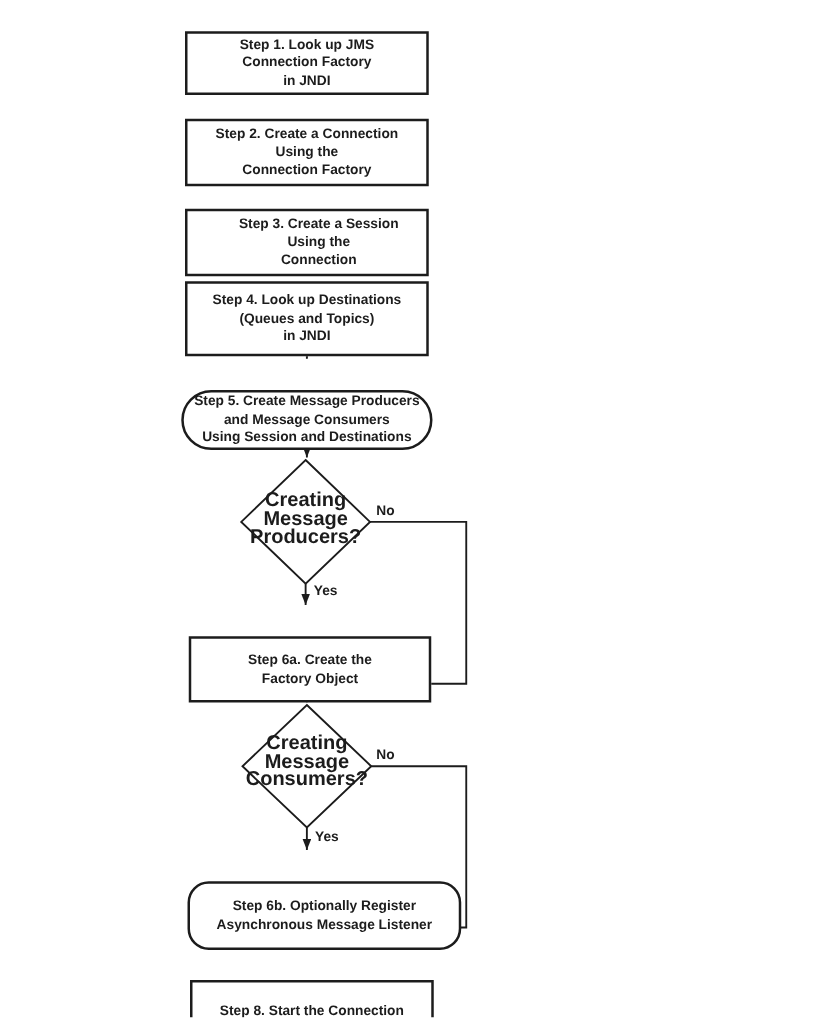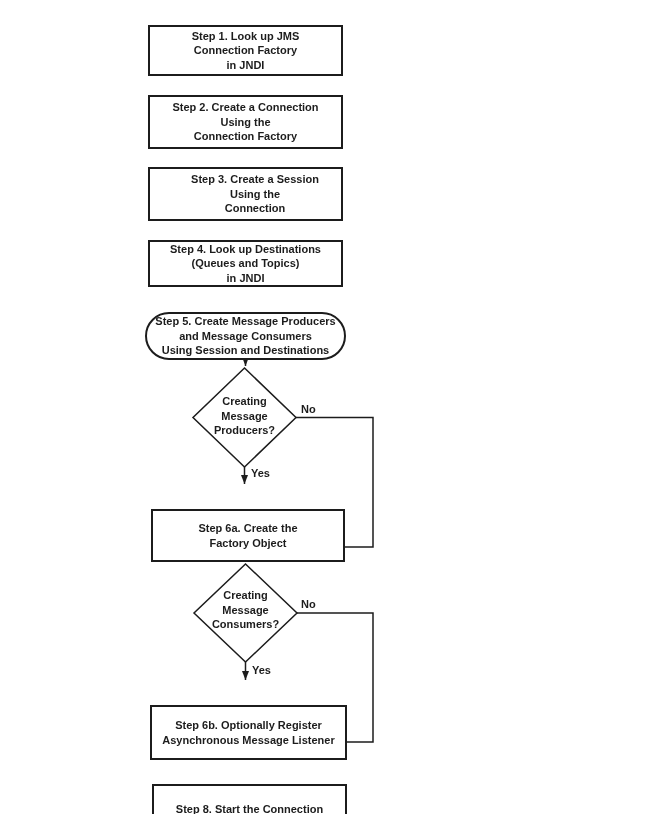--- a/index.html
+++ b/index.html
@@ -29,21 +29,21 @@
     font-size: 11px;
     line-height: 14.5px;
     color: #1c1c1c;
     white-space: pre-line;
     margin-top: 23px;
   }
   .dlabel {
     position: absolute;
     text-align: center;
     font-weight: bold;
-    font-size: 11px;
+    font-size: 16px;
     line-height: 14.5px;
     color: #1c1c1c;
     white-space: pre-line;
   }
   .branch {
     position: absolute;
     font-weight: bold;
     font-size: 11px;
     line-height: 12px;
     color: #1c1c1c;
@@ -90,32 +90,32 @@
 in JNDI</div>
 
   <div class="pbox" style="left:148px; top:72px;  width:195px; height:54px;">Step 2. Create a Connection
 Using the
 Connection Factory</div>
 
   <div class="pbox" style="left:148px; top:144px; width:195px; height:54px;padding-left:19px;">Step 3. Create a Session
 Using the
 Connection</div>
 
-  <div class="pbox" style="left:148px; top:217px; width:195px; height:47px;">Step 4. Look up Destinations
+  <div class="pbox" style="left:148px; top:202px; width:195px; height:60px;">Step 4. Look up Destinations
 (Queues and Topics)
 in JNDI</div>
 
   <div class="pbox" style="left:145px; top:289px; width:201px; height:48px;border-radius:26px;">Step 5. Create Message Producers
 and Message Consumers
 Using Session and Destinations</div>
 
   <div class="pbox" style="left:151px; top:486px; width:194px; height:53px;">Step 6a. Create the
 Factory Object</div>
 
-  <div class="pbox" style="left:150px; top:682px; width:197px; height:55px;">Step 6b. Optionally Register
+  <div class="pbox" style="left:150px; top:682px; width:219px; height:55px;border-radius:17px;">Step 6b. Optionally Register
 Asynchronous Message Listener</div>
 
   <div class="pbox" style="left:152px; top:761px; width:195px; height:51px;">Step 8. Start the Connection</div>
 
   <div class="dlabel" style="left:193px; top:394px; width:103px;">Creating
 Message
 Producers?</div>
 
   <div class="dlabel" style="left:194px; top:588px; width:103px;">Creating
 Message

